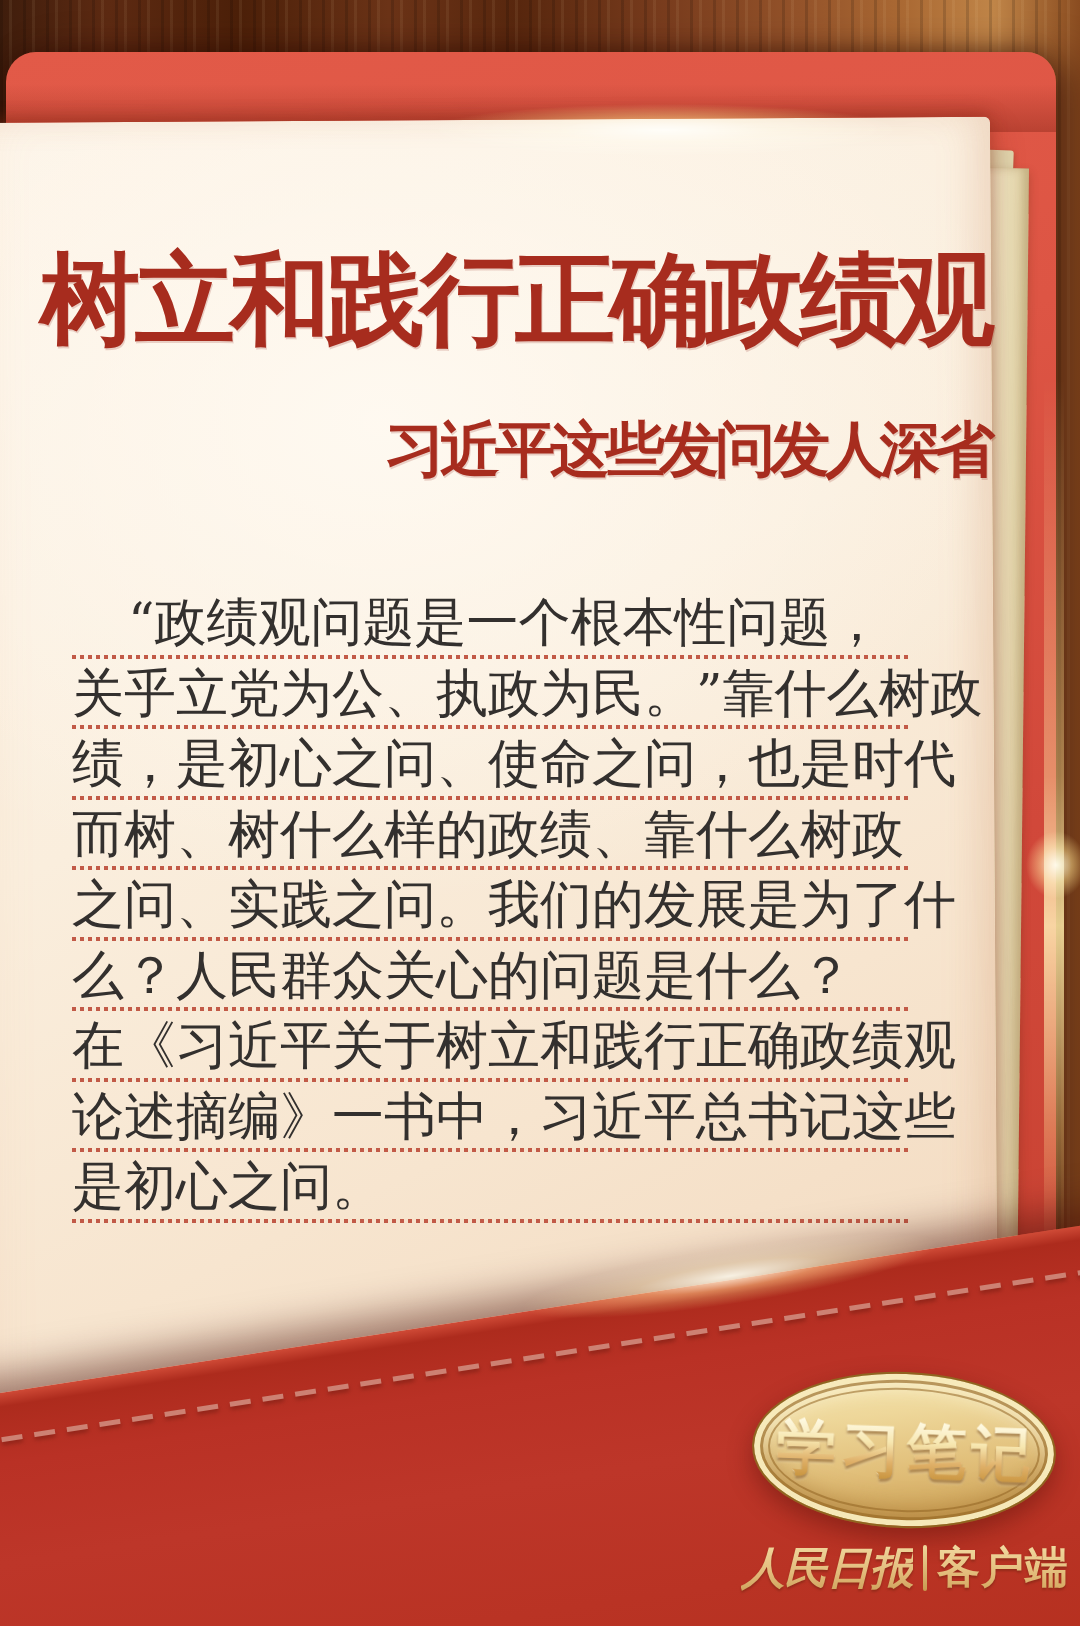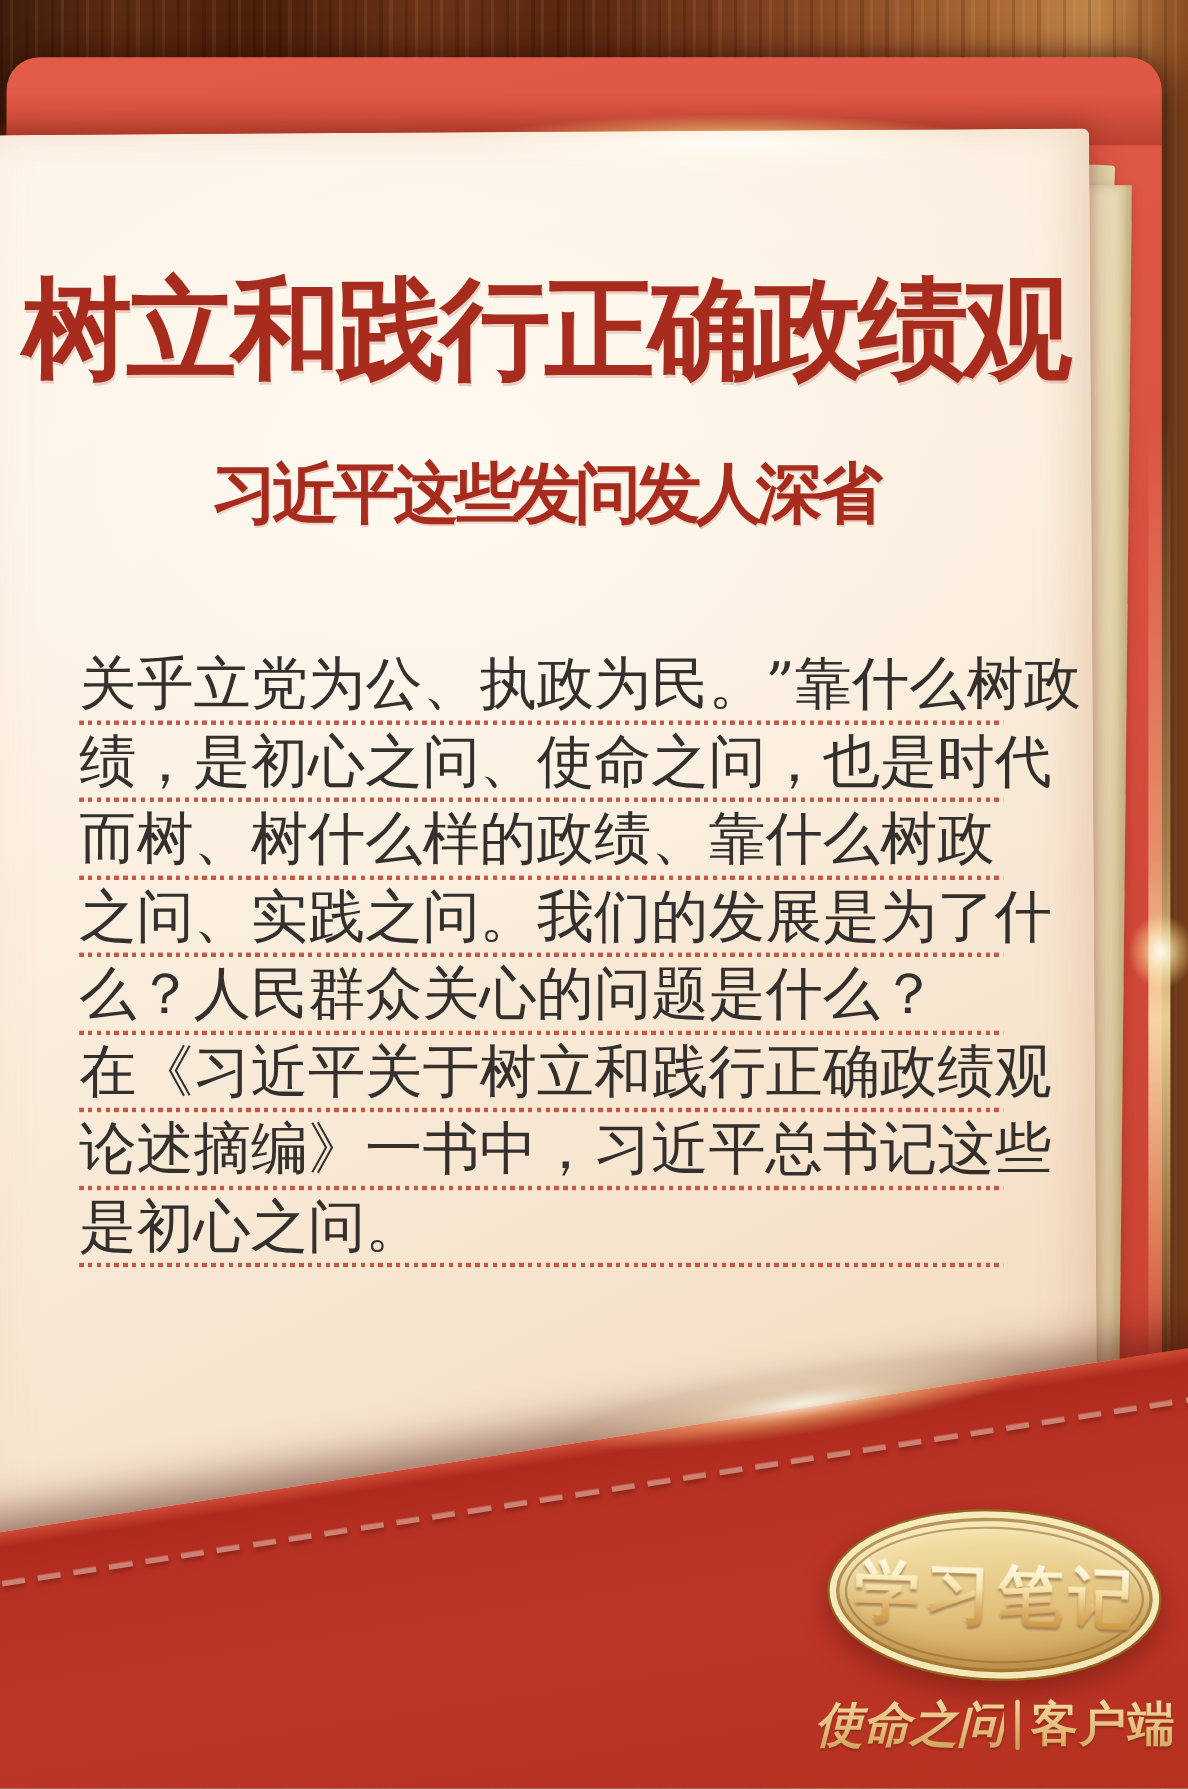--- a/index.html
+++ b/index.html
@@ -64,21 +64,21 @@
     background:linear-gradient(180deg,rgba(255,210,130,0) 0%,rgba(255,214,134,.45) 45%,rgba(255,230,160,.85) 62%,rgba(255,208,120,.35) 85%,rgba(255,200,110,0) 100%);
     mix-blend-mode:screen;pointer-events:none;
   }
   .edge-star{
     position:absolute;left:1016px;top:820px;width:80px;height:90px;
     background:radial-gradient(closest-side,rgba(255,248,220,.95),rgba(255,216,130,.5) 40%,rgba(255,200,110,0) 75%);
     mix-blend-mode:screen;pointer-events:none;
   }
   
   .title{
-    position:absolute;left:0;top:222px;width:990px;text-align:center;
+    position:absolute;left:0;top:222px;width:990px;text-align:right;
     color:#a72c1e;font-weight:900;letter-spacing:-5px;
     text-shadow:1px 2px 0 rgba(140,30,16,.18);
   }
   .title .t1{font-size:100px;line-height:156px;}
   .title .t2{font-size:60px;line-height:142px;}
   
   .body-block{
     position:absolute;left:72px;top:588px;width:840px;
     font-family:"DejaVu Serif",serif;color:#33302e;
   }
@@ -169,20 +169,21 @@
 
   <div class="paper"></div>
   <div class="flare-top"></div>
 
   <div class="title">
     <div class="t1">树立和践行正确政绩观</div>
     <div class="t2">习近平这些发问发人深省</div>
   </div>
 
   <div class="body-block">
+    <div class="body-line indent">“政绩观问题是一个根本性问题，</div>
     <div class="body-line">关乎立党为公、执政为民。”靠什么树政</div>
     <div class="body-line">绩，是初心之问、使命之问，也是时代</div>
     <div class="body-line">而树、树什么样的政绩、靠什么树政</div>
     <div class="body-line">之问、实践之问。我们的发展是为了什</div>
     <div class="body-line">么？人民群众关心的问题是什么？</div>
     <div class="body-line">在《习近平关于树立和践行正确政绩观</div>
     <div class="body-line">论述摘编》一书中，习近平总书记这些</div>
     <div class="body-line">是初心之问。</div>
   </div>
 
@@ -192,18 +193,18 @@
   <div class="pocket">
     <div class="stitch"></div>
   </div>
   <div class="flare-pocket"></div>
 
   <div class="badge">
     <span class="badge-label">学习笔记</span>
   </div>
 
   <div class="logo">
-    <span class="brand">使命之问</span>
+    <span class="brand">人民日报</span>
     <span class="bar"></span>
     <span class="client">客户端</span>
   </div>
 
 </div>
 
 </body></html>

